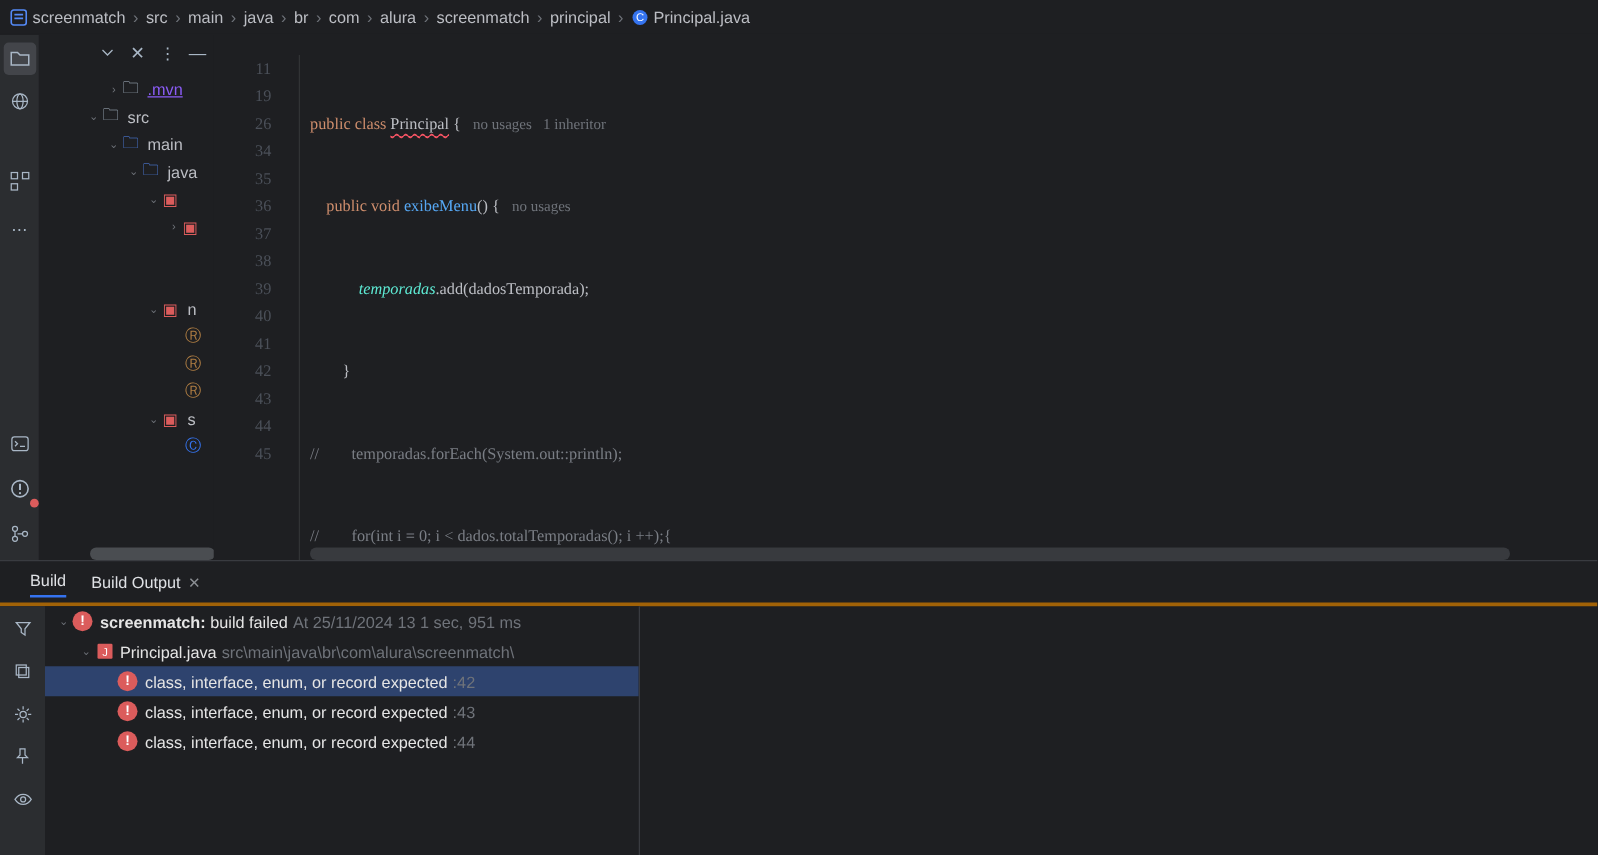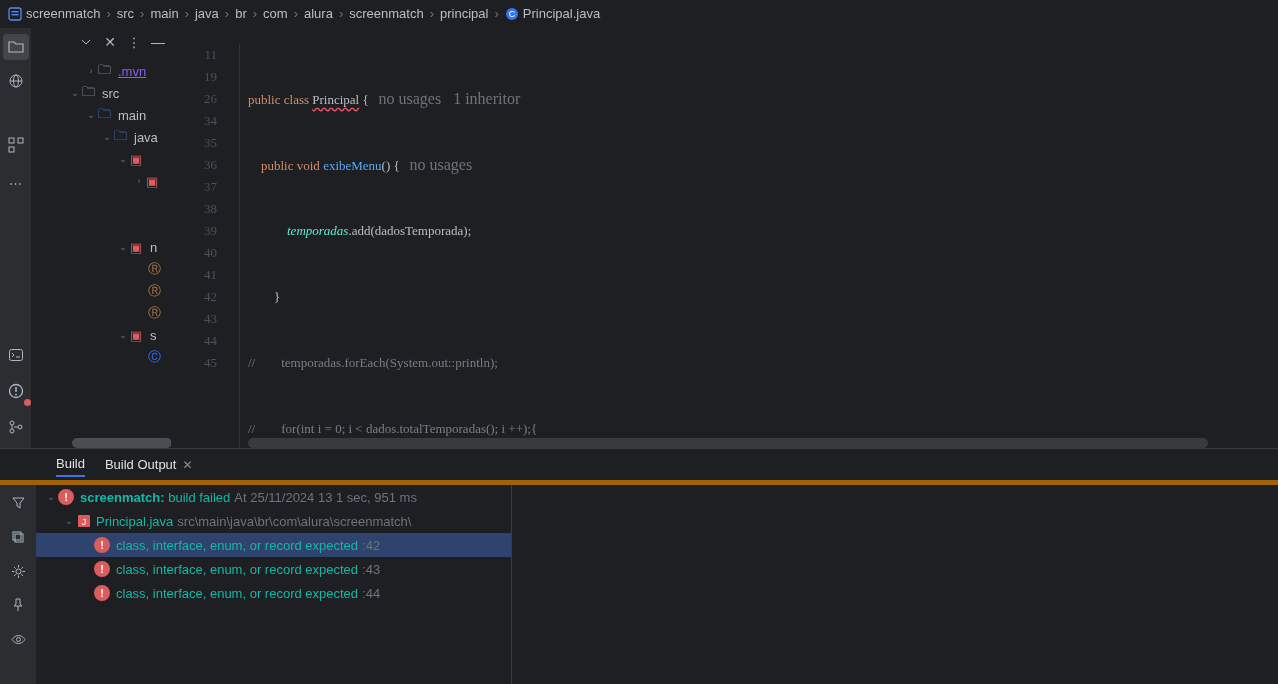--- a/index.html
+++ b/index.html
@@ -113,21 +113,21 @@
 }
 .gutter .ln { height: 22px; line-height: 22px; }
 .code-area { flex: 1; padding-left: 8px; line-height: 22px; white-space: pre; overflow: hidden; }
 .code-area .cl { height: 22px; }
 
 
 .kw { color: #cf8e6d; }
 .comment { color: #7a7e85; }
 .method { color: #56a8f5; }
 .field { color: #5eead4; font-style: italic;}
-.hint { color: #6f737a; font-size: 16px; font-weight: normal; font-style: normal;}
+.hint { color: #6f737a; font-size: 12px; font-weight: normal; font-style: normal;}
 .classname { color: #bcbec4; }
 .classname.err { text-decoration: underline wavy #f75464; text-underline-offset: 3px;}
 
 .editor-scroll-h {
   position: absolute; bottom: 0; left: 76px; right: 12px; height: 10px;
   background: transparent;
 }
 .editor-scroll-h .thumb {
   position: absolute; left: 0; width: 960px; height: 10px; background: #4a4d51; border-radius: 5px; opacity: 0.6;
 }
@@ -137,24 +137,24 @@
   height: 236px;
   background: #1e1f22;
   border-top: 1px solid #393b40;
   display: flex;
   flex-direction: column;
 }
 .build-tabs {
   height: 36px;
   display: flex;
   align-items: center;
-  padding-left: 56px;
+  padding-left: 24px;
   gap: 20px;
   font-size: 13px;
-  border-bottom: 5px solid #a16207;
+  border-bottom: 3px solid #a16207;
 }
 .build-tab { color: #8c8f94; cursor: pointer; padding: 4px 0; }
 .build-tab.active { color: #dfe1e5; border-bottom: 2px solid #3573f0; }
 .build-tab-out { display: flex; align-items: center; gap: 6px; color: #dfe1e5; }
 .close-x { color: #8c8f94; cursor: pointer; font-size: 12px; }
 
 .build-body { flex: 1; display: flex; }
 .build-leftbar {
   width: 36px; background: #2b2d30;
   display: flex; flex-direction: column; align-items: center;
@@ -167,21 +167,21 @@
   background: #1e1f22;
   font-size: 13px;
   border-right: 1px solid #393b40;
   overflow: hidden;
 }
 .bt-row { display: flex; align-items: center; height: 24px; cursor: pointer; white-space: nowrap; padding-left: 8px;}
 .bt-row.sel { background: #2e436e; }
 .bt-arrow { width: 14px; text-align: center; color: #6f737a; font-size: 9px; }
 .bt-err-icon { width: 16px; height: 16px; border-radius: 50%; background: #db5c5c; color: #fff; font-size: 11px; font-weight: bold; display: inline-flex; align-items: center; justify-content: center; margin-right: 6px; }
 .bt-java-icon { width: 16px; height: 16px; display: inline-flex; align-items: center; justify-content: center; margin-right: 4px; color: #db5c5c;}
-.bt-text { color: #14b8a6; }
+.bt-text { color: #e5e5e5; }
 .bt-subtext { color: #6f737a; margin-left: 4px; }
 .bt-loc { color: #6f737a; margin-left: 4px; }
 
 .build-output {
   flex: 1;
   background: #1e1f22;
   padding: 6px 10px;
   font-family: 'JetBrains Mono', 'Consolas', monospace;
   font-size: 13px;
   line-height: 22px;

